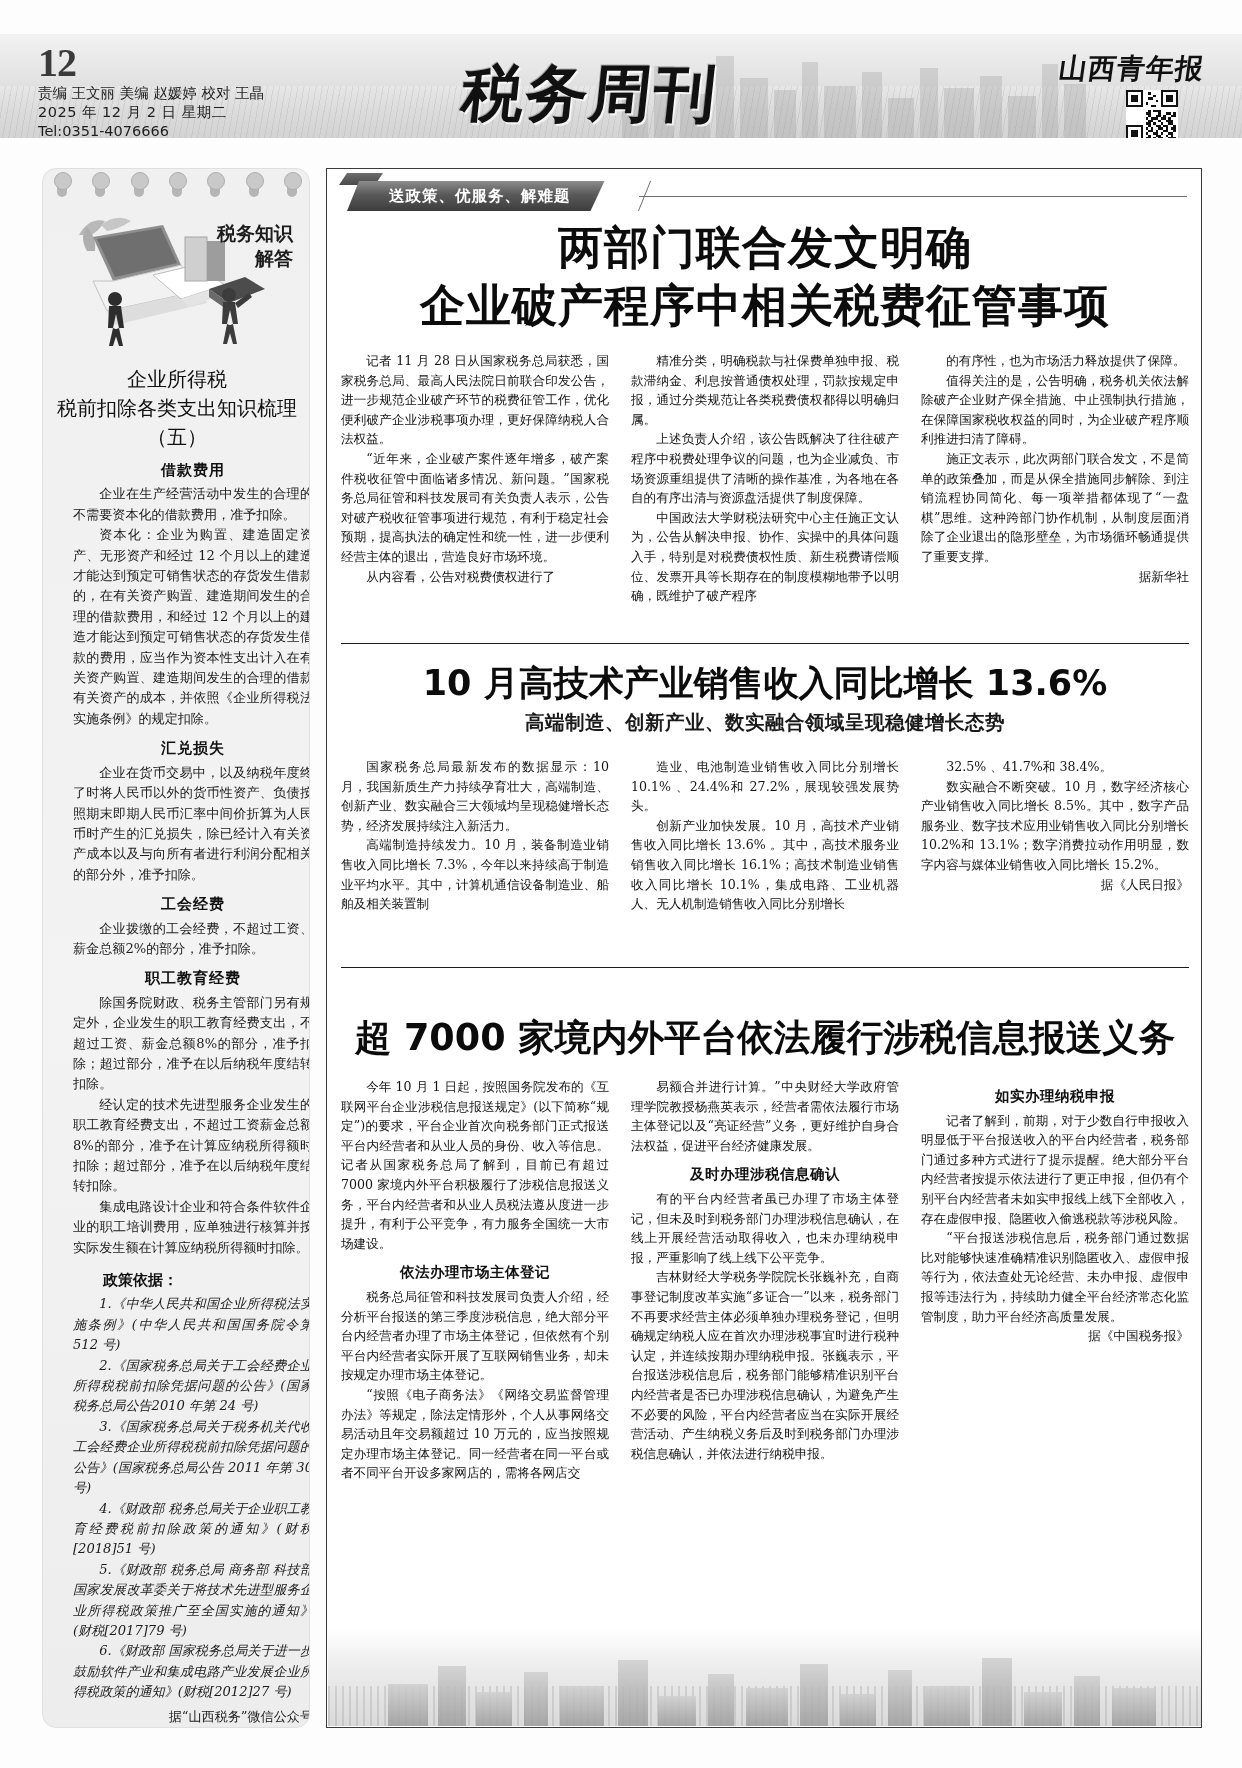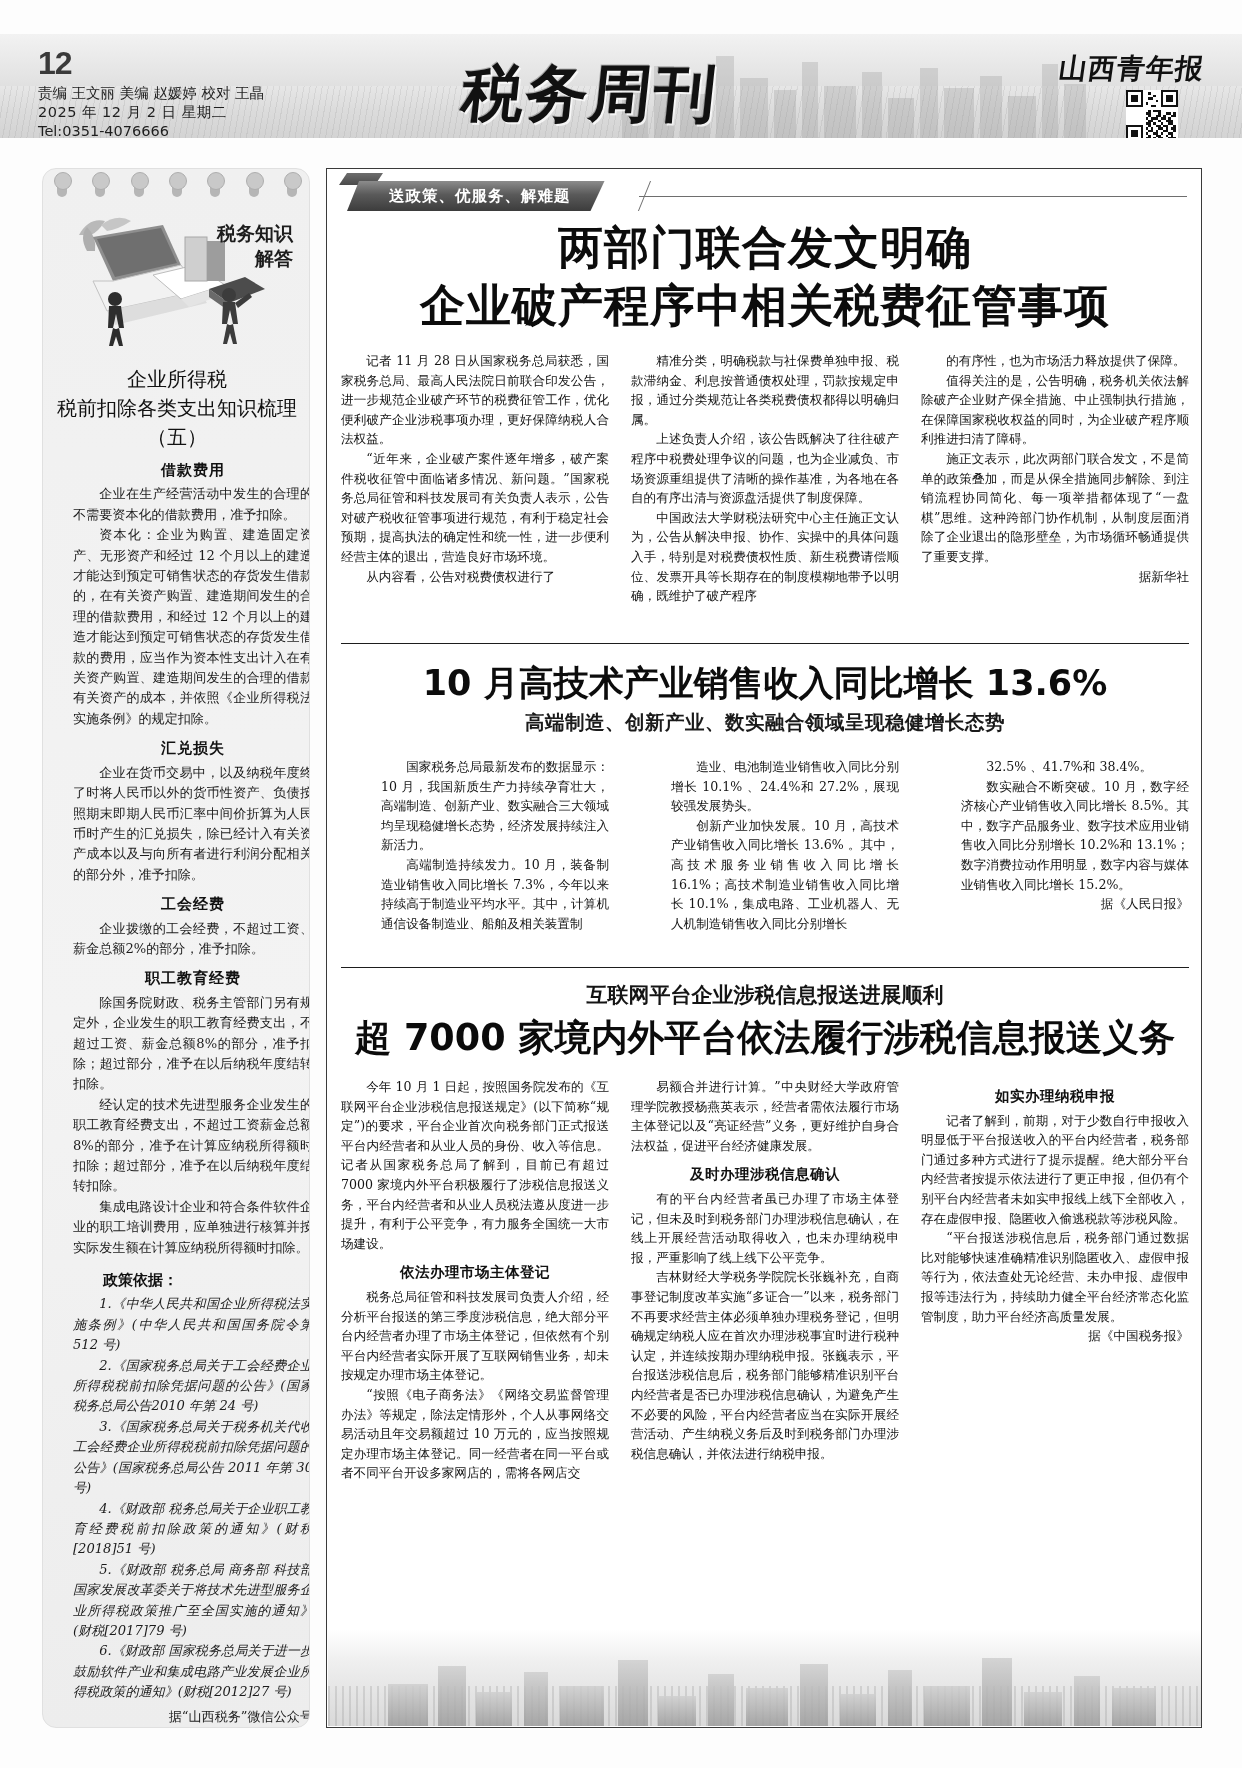--- a/index.html
+++ b/index.html
@@ -30,22 +30,22 @@
     opacity:.85;
   }
   .sky-buildings {
     position:absolute; right:150px; top:8px; width:480px; height:96px; opacity:.30;
   }
   .mh-pagebox {
     position:absolute; left:38px; top:8px; width:330px;
     color:#1a1a1a;
   }
   .mh-pagenum {
-    font-family:Liberation Sans, sans-serif;
-    font-size:32px; font-weight:bold; line-height:42px; letter-spacing:-1px;
+    font-family:Liberation Serif, serif;
+    font-size:40px; font-weight:bold; line-height:42px; letter-spacing:-1px;
     color:#3a3a3a;
   }
   .mh-line {
     font-size:14.5px; line-height:19px; color:#1e1e1e; white-space:nowrap;
     font-family:"DejaVu Sans","Liberation Sans",sans-serif;
   }
   .mh-line.sp { letter-spacing:.5px; }
 
   .mh-title {
     position:absolute; left:430px; top:18px; width:320px; height:84px;
@@ -183,21 +183,21 @@
     font-size:35px; font-weight:bold; color:#0c0c0c; line-height:44px;
     letter-spacing:0px;
     font-family:"DejaVu Sans","Liberation Sans",sans-serif;
   }
   .a2-sub {
     position:absolute; left:0; top:540px; width:876px; text-align:center;
     font-size:19.5px; font-weight:bold; color:#1a1a1a; letter-spacing:.5px;
     font-family:"DejaVu Serif","Liberation Serif",serif;
   }
   .a2-cols { left:14px; top:588px; width:848px; }
-  .a2-cols .col { width:268px;margin-left:40px; }
+  .a2-cols .col { width:268px; }
 
   
   .a3-kicker {
     position:absolute; left:0; top:812px; width:876px; text-align:center;
     font-size:21px; font-weight:bold; color:#141414;
     font-family:"DejaVu Serif","Liberation Serif",serif;
   }
   .a3-title {
     position:absolute; left:0; top:846px; width:876px; text-align:center;
     font-size:36.5px; font-weight:bold; color:#0b0b0b; line-height:46px;
@@ -473,21 +473,20 @@
         </div>
         <div class="col">
           <p>32.5% 、41.7%和 38.4%。</p>
           <p>数实融合不断突破。10 月，数字经济核心产业销售收入同比增长 8.5%。其中，数字产品服务业、数字技术应用业销售收入同比分别增长 10.2%和 13.1%；数字消费拉动作用明显，数字内容与媒体业销售收入同比增长 15.2%。</p>
           <p class="credit">据《人民日报》</p>
         </div>
       </div>
 
       <div class="hr-thin" style="left:14px; top:798px; width:848px;"></div>
 
-      <div class="a3-kicker">互联网平台企业涉税信息报送进展顺利</div>
       <div class="a3-title">超 7000 家境内外平台依法履行涉税信息报送义务</div>
 
       <div class="cols3 a3-cols">
         <div class="col">
           <p>今年 10 月 1 日起，按照国务院发布的《互联网平台企业涉税信息报送规定》(以下简称“规定”)的要求，平台企业首次向税务部门正式报送平台内经营者和从业人员的身份、收入等信息。记者从国家税务总局了解到，目前已有超过 7000 家境内外平台积极履行了涉税信息报送义务，平台内经营者和从业人员税法遵从度进一步提升，有利于公平竞争，有力服务全国统一大市场建设。</p>
           <div class="sub-h">依法办理市场主体登记</div>
           <p>税务总局征管和科技发展司负责人介绍，经分析平台报送的第三季度涉税信息，绝大部分平台内经营者办理了市场主体登记，但依然有个别平台内经营者实际开展了互联网销售业务，却未按规定办理市场主体登记。</p>
           <p>“按照《电子商务法》《网络交易监督管理办法》等规定，除法定情形外，个人从事网络交易活动且年交易额超过 10 万元的，应当按照规定办理市场主体登记。同一经营者在同一平台或者不同平台开设多家网店的，需将各网店交</p>
         </div>
         <div class="col">

